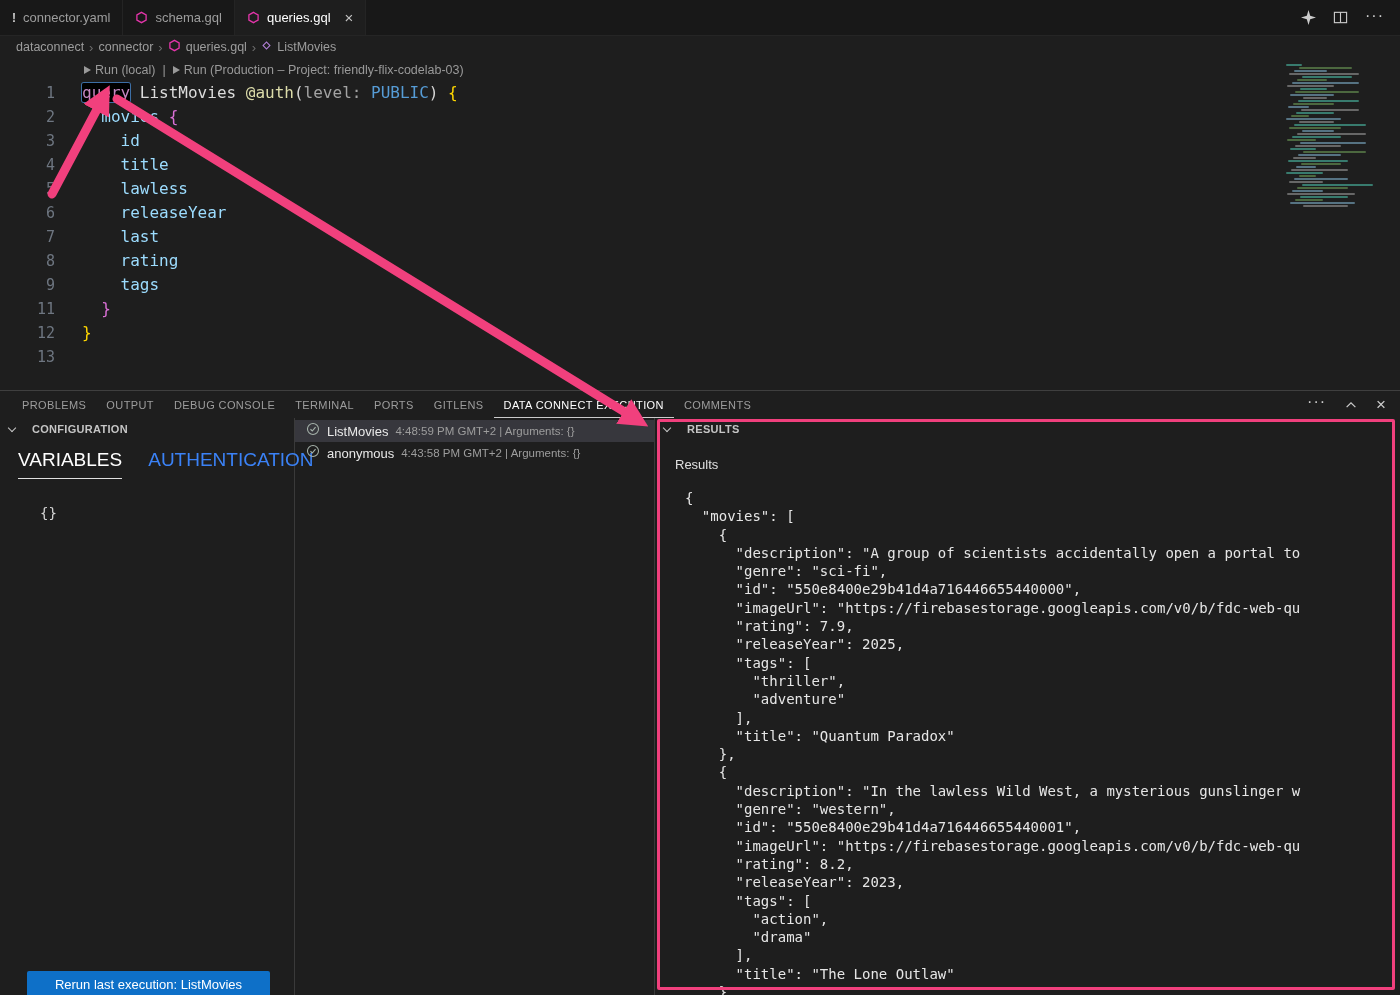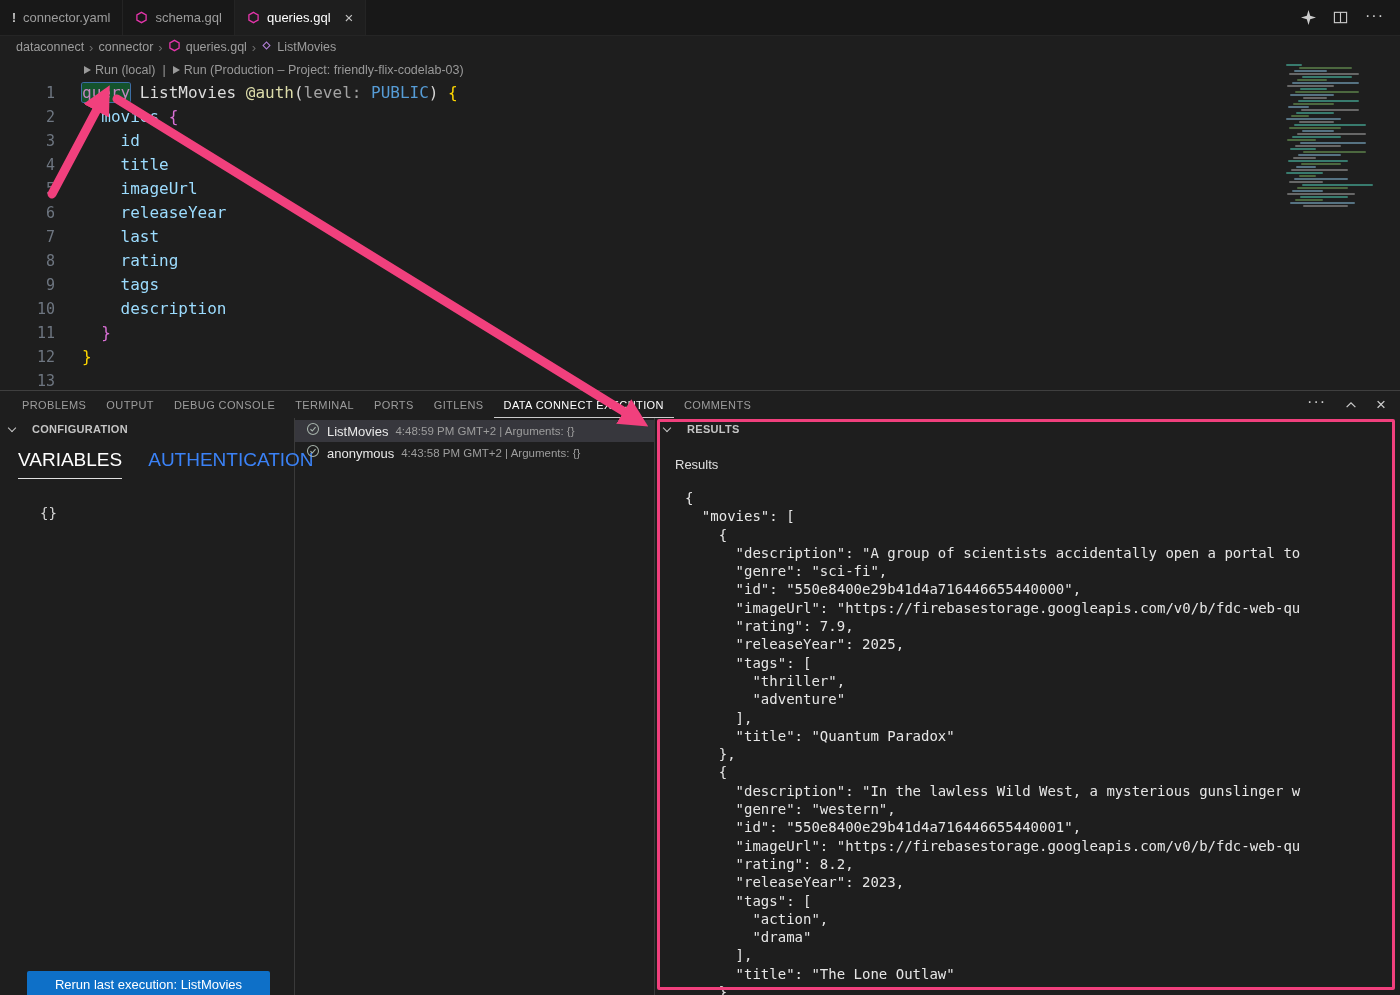--- a/index.html
+++ b/index.html
@@ -28,21 +28,21 @@
   
   .editor{position:relative;height:333px;background:#1e1e1e;overflow:hidden;
           font-family:"DejaVu Sans Mono",monospace;}
   .codelens{height:23px;display:flex;align-items:center;padding-left:84px;font-size:12.5px;color:#999999;
             font-family:"Liberation Sans",sans-serif;gap:7px;}
   .lens-link{display:inline-flex;align-items:center;gap:4px;cursor:pointer;}
   .play{width:0;height:0;border-left:7px solid #999999;border-top:4.5px solid transparent;border-bottom:4.5px solid transparent;}
   .cline{display:flex;height:24px;line-height:24px;font-size:16px;white-space:pre;}
   .ln{width:55px;flex:none;text-align:right;color:#6e7681;font-size:15px;}
   .code{margin-left:27px;white-space:pre;color:#d4d4d4;}
-  .kw{color:#c586c0;} .sel{background:#14532d;box-shadow:0 0 0 1px #3c6ea5;border-radius:2px;}
+  .kw{color:#c586c0;} .sel{background:#000000;box-shadow:0 0 0 1px #3c6ea5;border-radius:2px;}
   .fn{color:#dcdcdc;} .deco{color:#dcdcaa;} .attr{color:#a3a3a3;} .const{color:#569cd6;}
   .p{color:#d4d4d4;} .b1{color:#ffd700;} .b2{color:#da70d6;} .field{color:#9cdcfe;}
   .minimap{position:absolute;top:2px;right:0;width:117px;height:233px;overflow:hidden;padding-top:3px;}
   .mm-bar{height:2px;margin:1px 0;border-radius:1px;}
 
   
   .panel{position:absolute;top:390px;left:0;right:0;bottom:0;background:#1e1e1e;
          border-top:1px solid #3f3f3f;display:flex;flex-direction:column;}
   .panel-tabbar{height:27px;flex:none;display:flex;align-items:stretch;padding-left:12px;}
   .ptabs{display:flex;}
@@ -165,26 +165,25 @@
       <span class="lens-link">
         <span class="play"></span>
         <span>Run (Production – Project: friendly-flix-codelab-03)</span>
       </span>
     </div>
     <div id="codelines">
         <div class="cline"><span class="ln">1</span><span class="code"><span class="kw sel">query</span><span> </span><span class="fn">ListMovies</span><span> </span><span class="deco">@auth</span><span class="p">(</span><span class="attr">level:</span><span> </span><span class="const">PUBLIC</span><span class="p">)</span><span> </span><span class="b1">{</span></span></div>
         <div class="cline"><span class="ln">2</span><span class="code"><span>  </span><span class="field">movies</span><span> </span><span class="b2">{</span></span></div>
         <div class="cline"><span class="ln">3</span><span class="code"><span>    </span><span class="field">id</span></span></div>
         <div class="cline"><span class="ln">4</span><span class="code"><span>    </span><span class="field">title</span></span></div>
-        <div class="cline"><span class="ln">5</span><span class="code"><span>    </span><span class="field">imageUrl</span></span></div>
+        <div class="cline"><span class="ln">5</span><span class="code"><span>    </span><span class="field">lawless</span></span></div>
         <div class="cline"><span class="ln">6</span><span class="code"><span>    </span><span class="field">releaseYear</span></span></div>
         <div class="cline"><span class="ln">7</span><span class="code"><span>    </span><span class="field">last</span></span></div>
         <div class="cline"><span class="ln">8</span><span class="code"><span>    </span><span class="field">rating</span></span></div>
         <div class="cline"><span class="ln">9</span><span class="code"><span>    </span><span class="field">tags</span></span></div>
-        <div class="cline"><span class="ln">10</span><span class="code"><span>    </span><span class="field">description</span></span></div>
         <div class="cline"><span class="ln">11</span><span class="code"><span>  </span><span class="b2">}</span></span></div>
         <div class="cline"><span class="ln">12</span><span class="code"><span class="b1">}</span></span></div>
         <div class="cline"><span class="ln">13</span><span class="code"></span></div>
       </div>
     <div class="minimap" id="minimap">
         <div class="mm-bar" style="width: 16px; margin-left: 3px; background: rgba(78, 201, 176, 0.55);"></div>
         <div class="mm-bar" style="width: 53px; margin-left: 16px; background: rgba(106, 153, 85, 0.6);"></div>
         <div class="mm-bar" style="width: 33px; margin-left: 11px; background: rgba(156, 220, 254, 0.45);"></div>
         <div class="mm-bar" style="width: 70px; margin-left: 6px; background: rgba(212, 212, 212, 0.4);"></div>
         <div class="mm-bar" style="width: 50px; margin-left: 19px; background: rgba(78, 201, 176, 0.55);"></div>

